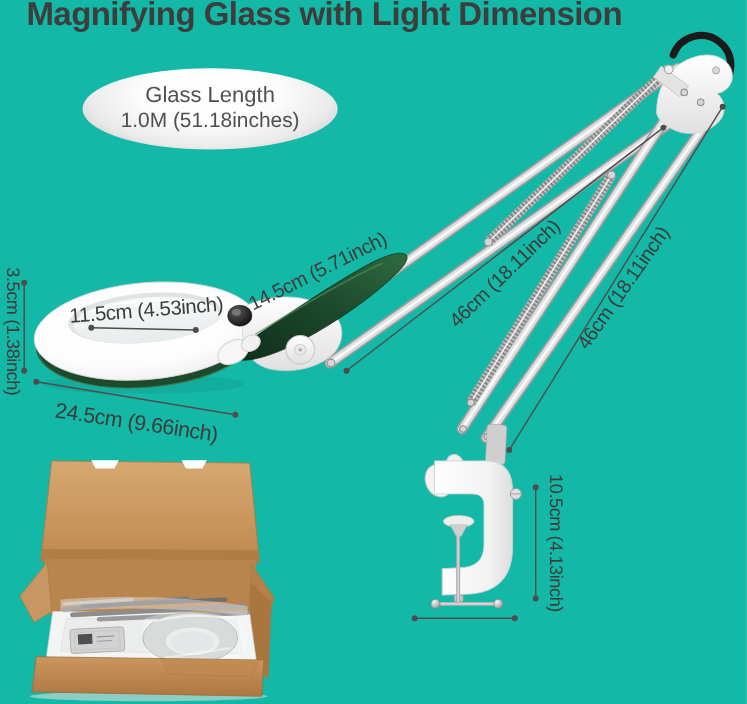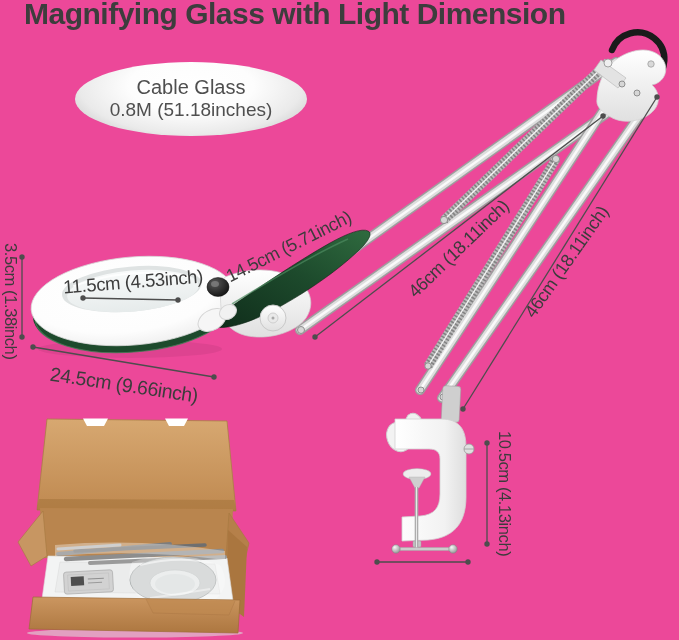--- a/index.html
+++ b/index.html
@@ -1,16 +1,16 @@
 <!DOCTYPE html>
 <html style="--title-text: #3d3d3d; --dim-text: #3c3c3c; --dim-line: #4d4d4d; --bubble-text: #4f4f4f; --handle-green: #1d4a2c; --glass-green: #2c6a40; --hook-black: #1b1b1b; --metal-silver: #c9c9c9; --cardboard: #c6935c; --cardboard-dark: #aa763f; --foam-white: #f3f4f4;"><head>
 <meta charset="utf-8">
 <style>
   html,body{margin:0;padding:0;background:#fff;}
-  .stage{position:relative;width:679px;height:640px;background:#ec4899;overflow:hidden;
+  .stage{position:relative;width:679px;height:640px;background:#14b8a6;overflow:hidden;
          font-family:"Liberation Sans",sans-serif;}
   .title{position:absolute;left:24px;top:-3px;font-size:30px;font-weight:700;
          letter-spacing:-0.5px;color:var(--title-text,#3d3d3d);white-space:nowrap;}
   .bubble{position:absolute;left:75px;top:62px;width:232px;height:74px;border-radius:50%;
           background:radial-gradient(ellipse at 50% 32%,#ffffff 0%,#fdfdfd 38%,#eaeaea 68%,#b7b7b7 100%);
           display:flex;flex-direction:column;align-items:center;justify-content:center;
           color:var(--bubble-text,#4f4f4f);}
   .bubble .l1{font-size:20px;line-height:1.15;}
   .bubble .l2{font-size:19px;line-height:1.2;}
   .dim{position:absolute;color:var(--dim-text,#3c3c3c);white-space:nowrap;letter-spacing:-0.4px;}
@@ -257,22 +257,22 @@
         <line class="dimline" x1="377" y1="562" x2="468" y2="562"></line>
         <circle class="dimdot" cx="377" cy="562" r="2.7"></circle>
           <circle class="dimdot" cx="468" cy="562" r="2.7"></circle>
       </g>
     </g>
   </svg>
 
   <div class="title">Magnifying Glass with Light Dimension</div>
 
   <div class="bubble">
-    <div class="l1">Cable Glass</div>
-    <div class="l2">0.8M (51.18inches)</div>
+    <div class="l1">Glass Length</div>
+    <div class="l2">1.0M (51.18inches)</div>
   </div>
 
   <div class="dim lab-3-5">3.5cm (1.38inch)</div>
   <div class="dim lab-11-5">11.5cm (4.53inch)</div>
   <div class="dim lab-24-5">24.5cm (9.66inch)</div>
   <div class="dim lab-14-5">14.5cm (5.71inch)</div>
   <div class="dim lab-46a">46cm (18.11inch)</div>
   <div class="dim lab-46b">46cm (18.11inch)</div>
   <div class="dim lab-10-5">10.5cm (4.13inch)</div>
 

